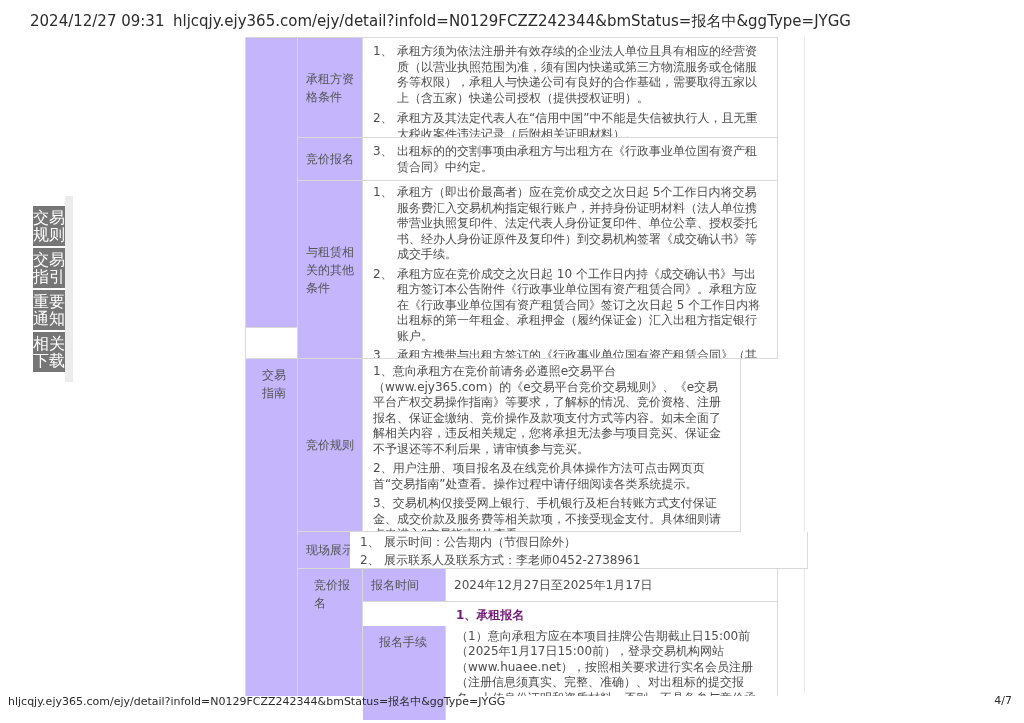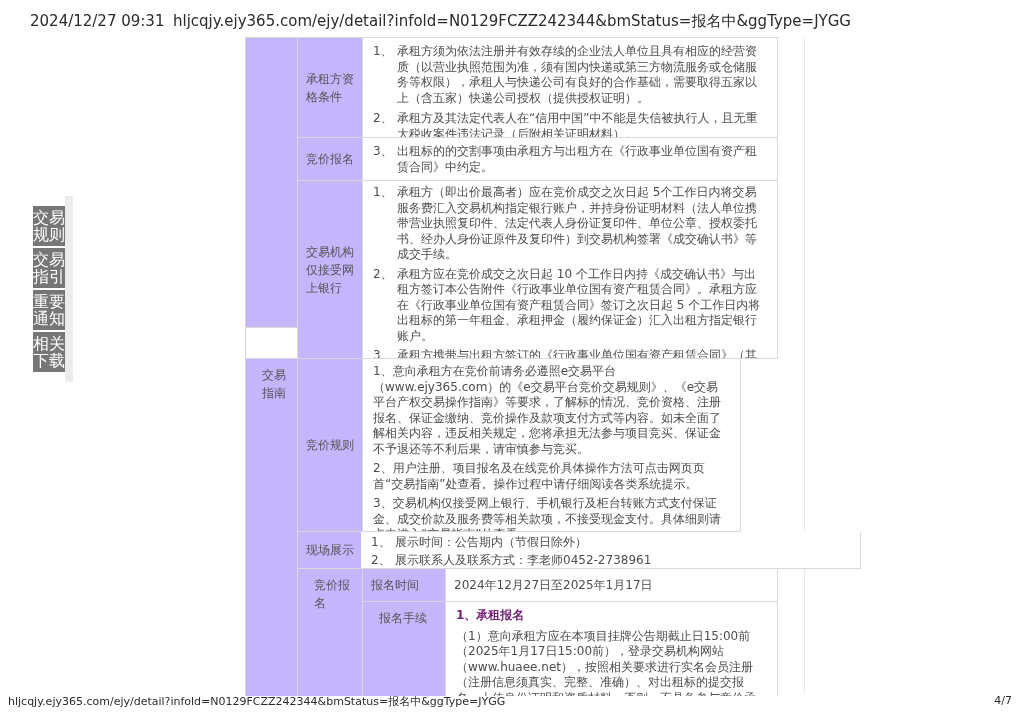--- a/index.html
+++ b/index.html
@@ -63,21 +63,21 @@
       <span>交易指南</span>
     </div>
 
     <div class="cell gray label-center" style="left:52px;top:0;width:65px;height:100px;">
       <span>承租方资格条件</span>
     </div>
     <div class="cell gray label-center" style="left:52px;top:100px;width:65px;height:43px;">
       <span>竞价报名</span>
     </div>
     <div class="cell gray label-center" style="left:52px;top:143px;width:65px;height:178px;">
-      <span>交易机构仅接受网上银行</span>
+      <span>与租赁相关的其他条件</span>
     </div>
     <div class="cell gray label-center" style="left:52px;top:321px;width:65px;height:173px;">
       <span>竞价规则</span>
     </div>
     <div class="cell gray label-center" style="left:52px;top:494px;width:65px;height:37px;">
       <span>现场展示</span>
     </div>
     <div class="cell gray nobottom label-top" style="left:52px;top:531px;width:65px;height:127px;">
       <span>竞价报名</span>
     </div>
@@ -98,32 +98,32 @@
       <p class="hang" style="margin-bottom:0;"><span class="num">3、</span><span>承租方携带与出租方签订的《行政事业单位国有资产租赁合同》（其中一份合同原件留交易机构存档）及出租方出具的第一年租金、承租押金（履约保证金）交款票据到交易机构办理保证金退还手续并领取《交易凭证》。</span></p>
     </div>
 
     <div class="cell white content plainlist" style="left:117px;top:321px;width:378px;height:173px;padding-top:5px;">
       <p>1、意向承租方在竞价前请务必遵照e交易平台（www.ejy365.com）的《e交易平台竞价交易规则》、《e交易平台产权交易操作指南》等要求，了解标的情况、竞价资格、注册报名、保证金缴纳、竞价操作及款项支付方式等内容。如未全面了解相关内容，违反相关规定，您将承担无法参与项目竞买、保证金不予退还等不利后果，请审慎参与竞买。</p>
       <p>2、用户注册、项目报名及在线竞价具体操作方法可点击网页页首“交易指南”处查看。操作过程中请仔细阅读各类系统提示。</p>
       <p>3、交易机构仅接受网上银行、手机银行及柜台转账方式支付保证金、成交价款及服务费等相关款项，不接受现金支付。具体细则请点击进入“交易指南”处查看。</p>
       <p>4、建议使用pc端竞价，如果使用移动端竞价，在竞价过程中收到手机来电可能会导致移动端网络中断，影响正常竞价。</p>
     </div>
 
-    <div class="cell white content" style="left:115px;top:494px;width:500px;height:37px;padding-top:3px;">
+    <div class="cell white content" style="left:104px;top:494px;width:458px;height:37px;padding-top:3px;">
       <p class="hang" style="margin-bottom:2px;"><span class="num">1、</span><span>展示时间：公告期内（节假日除外）</span></p>
       <p class="hang" style="margin-bottom:0;"><span class="num">2、</span><span>展示联系人及联系方式：李老师0452-2738961</span></p>
     </div>
 
     <div class="cell gray label-center" style="left:117px;top:531px;width:83px;height:33px;">
       <span>报名时间</span>
     </div>
     <div class="cell white label-center" style="left:200px;top:531px;width:332px;height:33px;">
       <span>2024年12月27日至2025年1月17日</span>
     </div>
-    <div class="cell gray nobottom label-top" style="left:117px;top:564px;width:83px;height:94px;">
+    <div class="cell gray nobottom label-top" style="left:117px;top:588px;width:83px;height:94px;">
       <span>报名手续</span>
     </div>
     <div class="cell white nobottom content" style="left:200px;top:564px;width:332px;height:94px;">
       <p class="proc-heading">1、承租报名</p>
       <p>（1）意向承租方应在本项目挂牌公告期截止日15:00前（2025年1月17日15:00前），登录交易机构网站（www.huaee.net），按照相关要求进行实名会员注册（注册信息须真实、完整、准确）、对出租标的提交报名、上传身份证明和资质材料；否则，不具备参与竞价承租资格。</p>
     </div>
 
   </div>
 
   <div class="print-footer">

